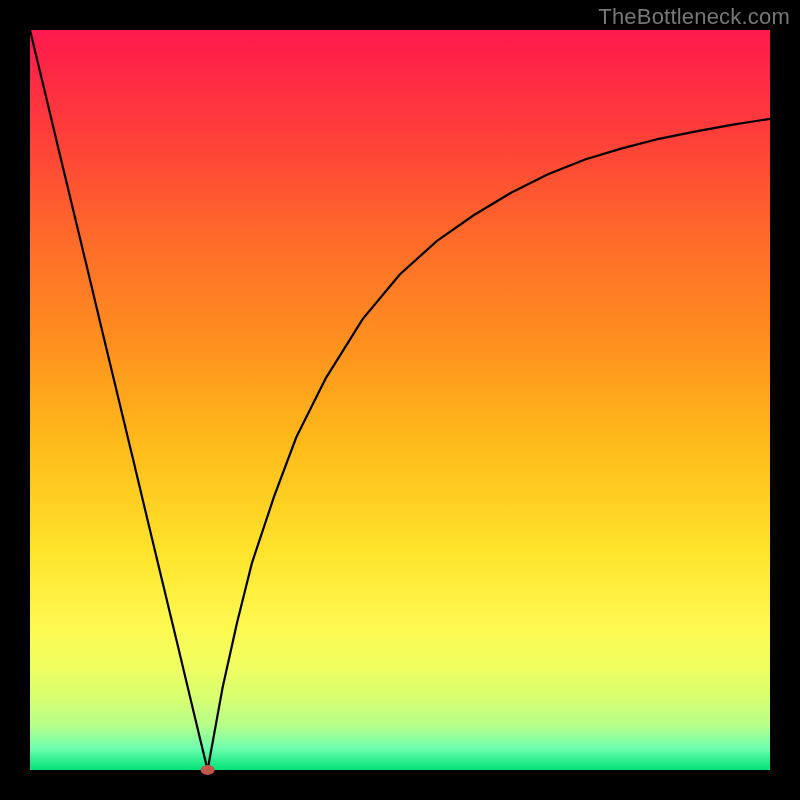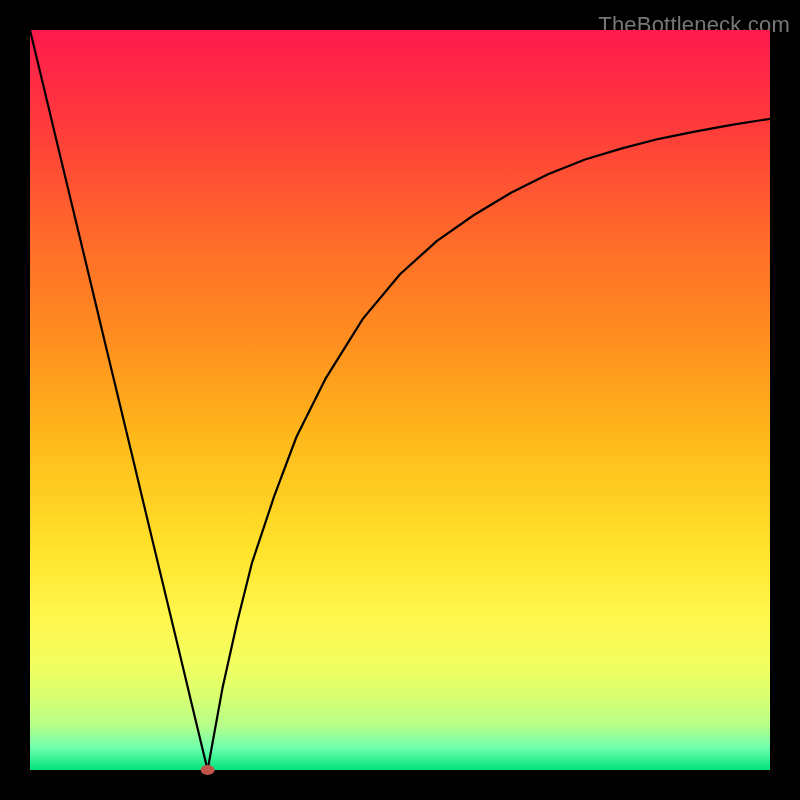--- a/index.html
+++ b/index.html
@@ -49,21 +49,21 @@
     fill: none;
     stroke: #000;
     stroke-width: 2.2px;
     stroke-linejoin: round;
   }
   .min-dot {
     fill: #c0554a;
   }
   .watermark {
     position: absolute;
-    top: 12px;
+    top: 4px;
     right: 10px;
     color: #777;
     font-size: 22px;
     letter-spacing: 0.2px;
     user-select: none;
   }
 </style>
 </head>
 <body>
 

